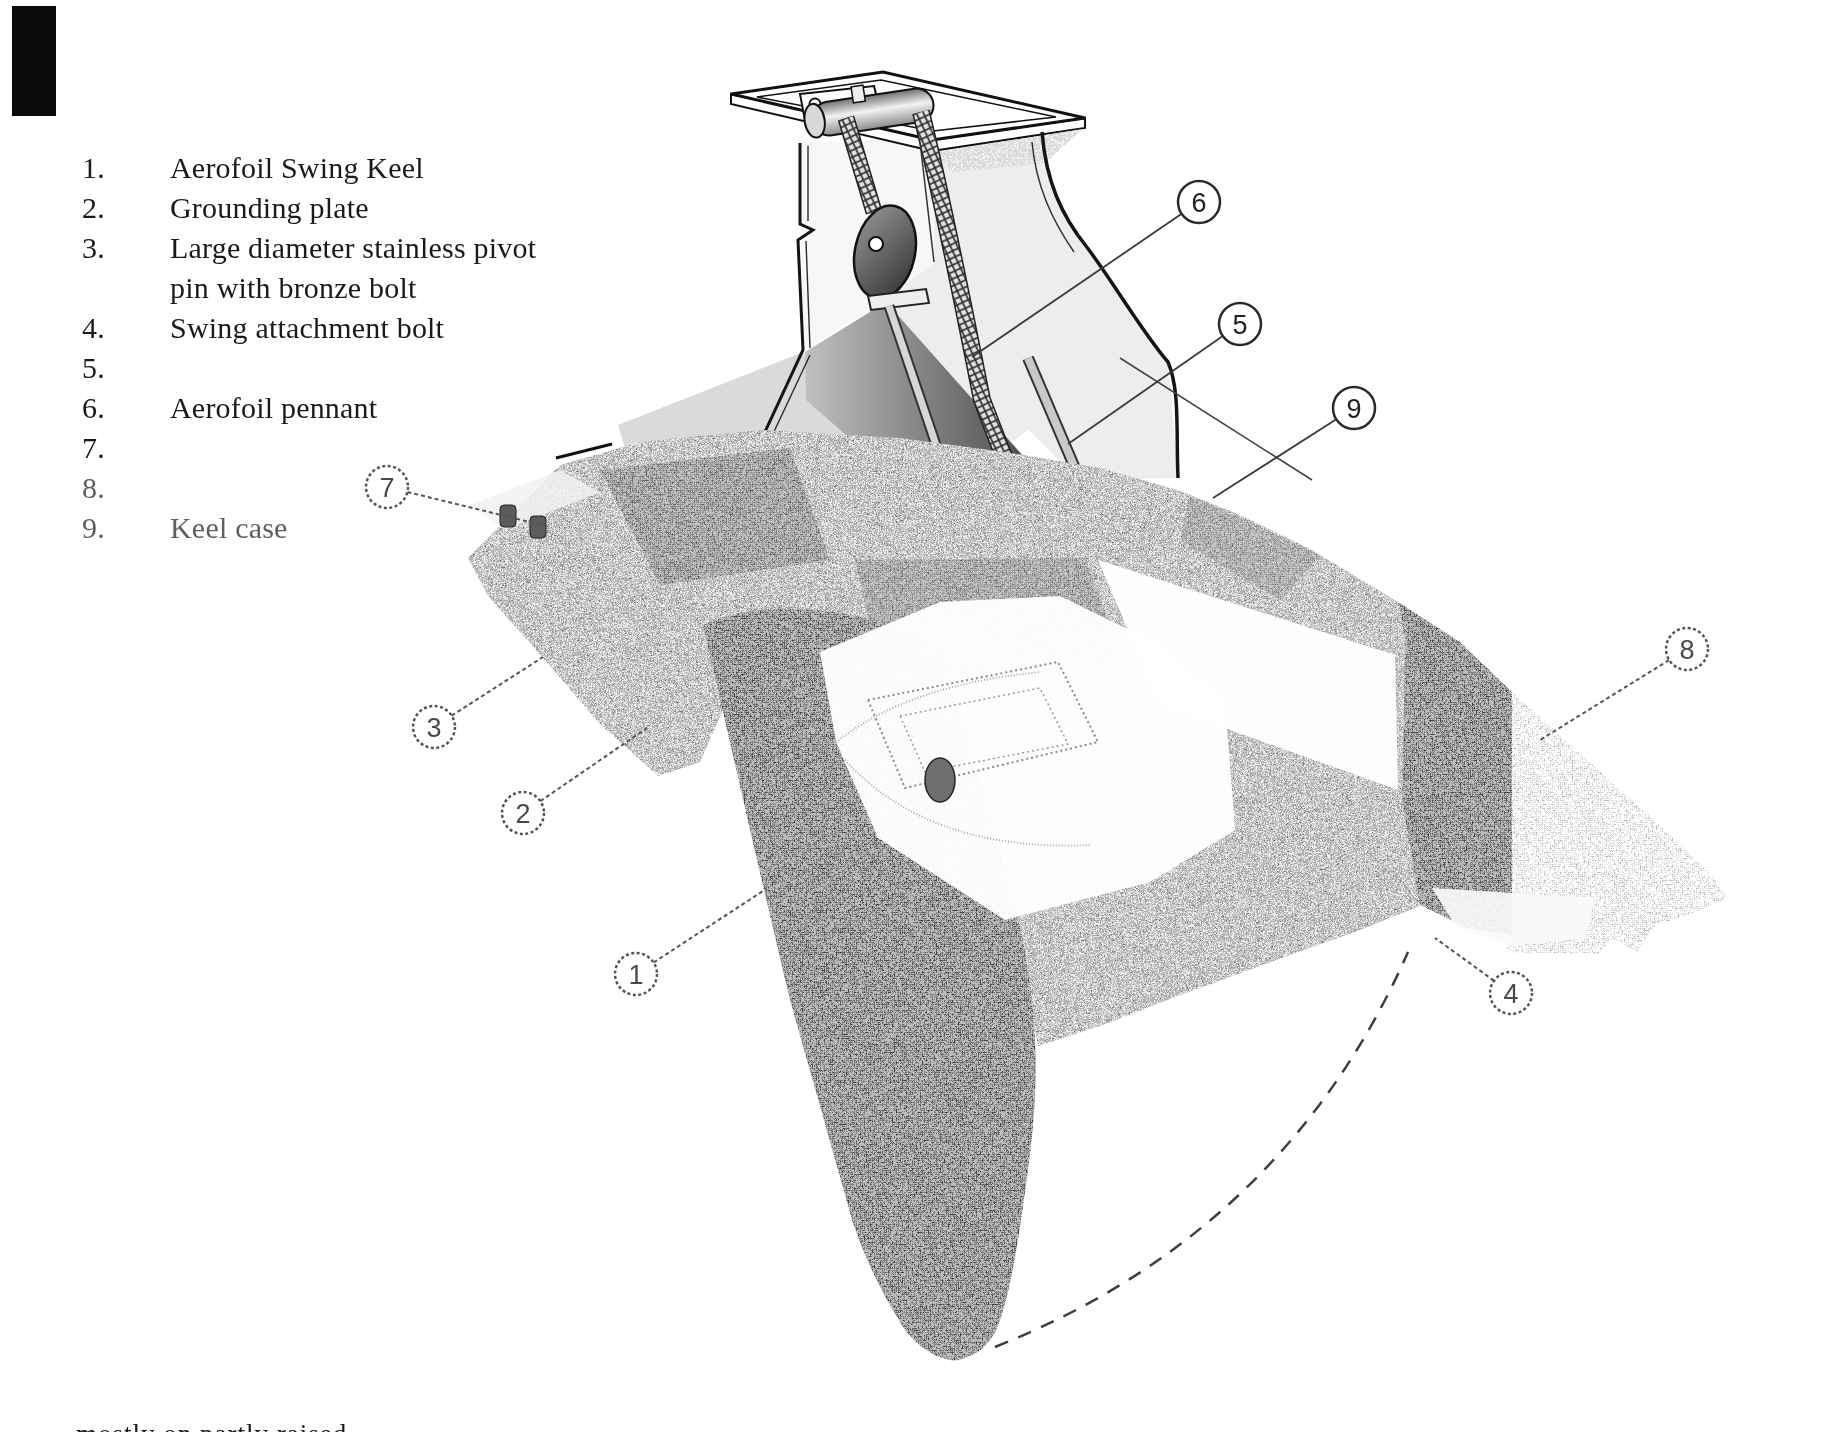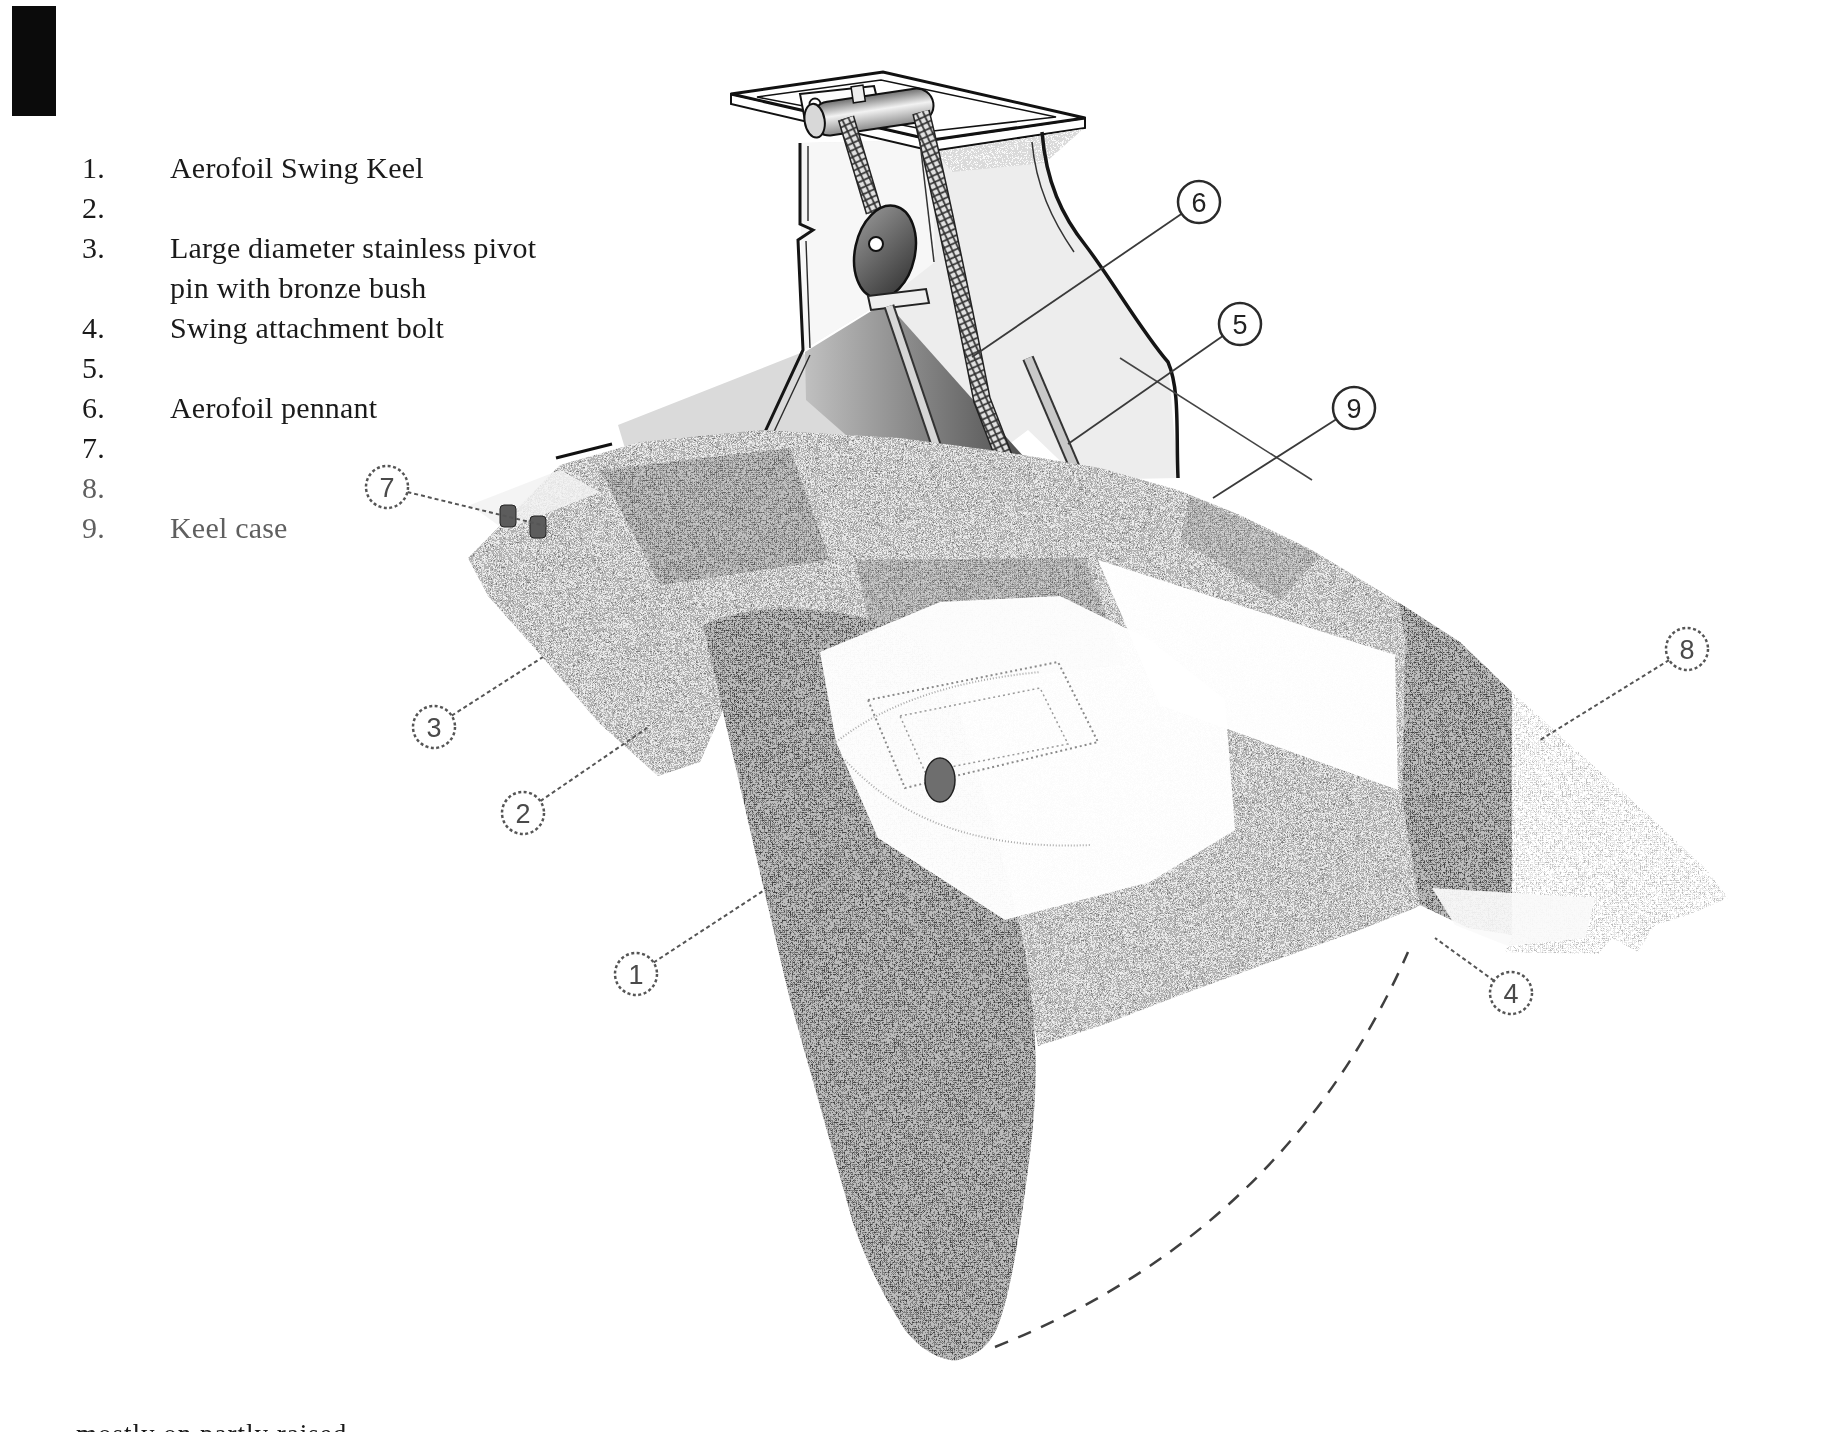--- a/index.html
+++ b/index.html
@@ -20,24 +20,25 @@
 
 <div id="corner-bar" style="background: rgb(11, 11, 11);"></div>
 
 <div id="legend">
     <div class="lrow">
       <span class="lnum">1.</span>
       <span class="ltxt">Aerofoil Swing Keel</span>
     </div>
     <div class="lrow">
       <span class="lnum">2.</span>
+      <span class="ltxt">Grounding plate</span>
     </div>
     <div class="lrow">
       <span class="lnum">3.</span>
-      <span class="ltxt">Large diameter stainless pivot pin with bronze bush</span>
+      <span class="ltxt">Large diameter stainless pivot pin with bronze bolt</span>
     </div>
     <div class="lrow">
       <span class="lnum">4.</span>
       <span class="ltxt">Swing attachment bolt</span>
     </div>
     <div class="lrow">
       <span class="lnum">5.</span>
     </div>
     <div class="lrow">
       <span class="lnum">6.</span>

